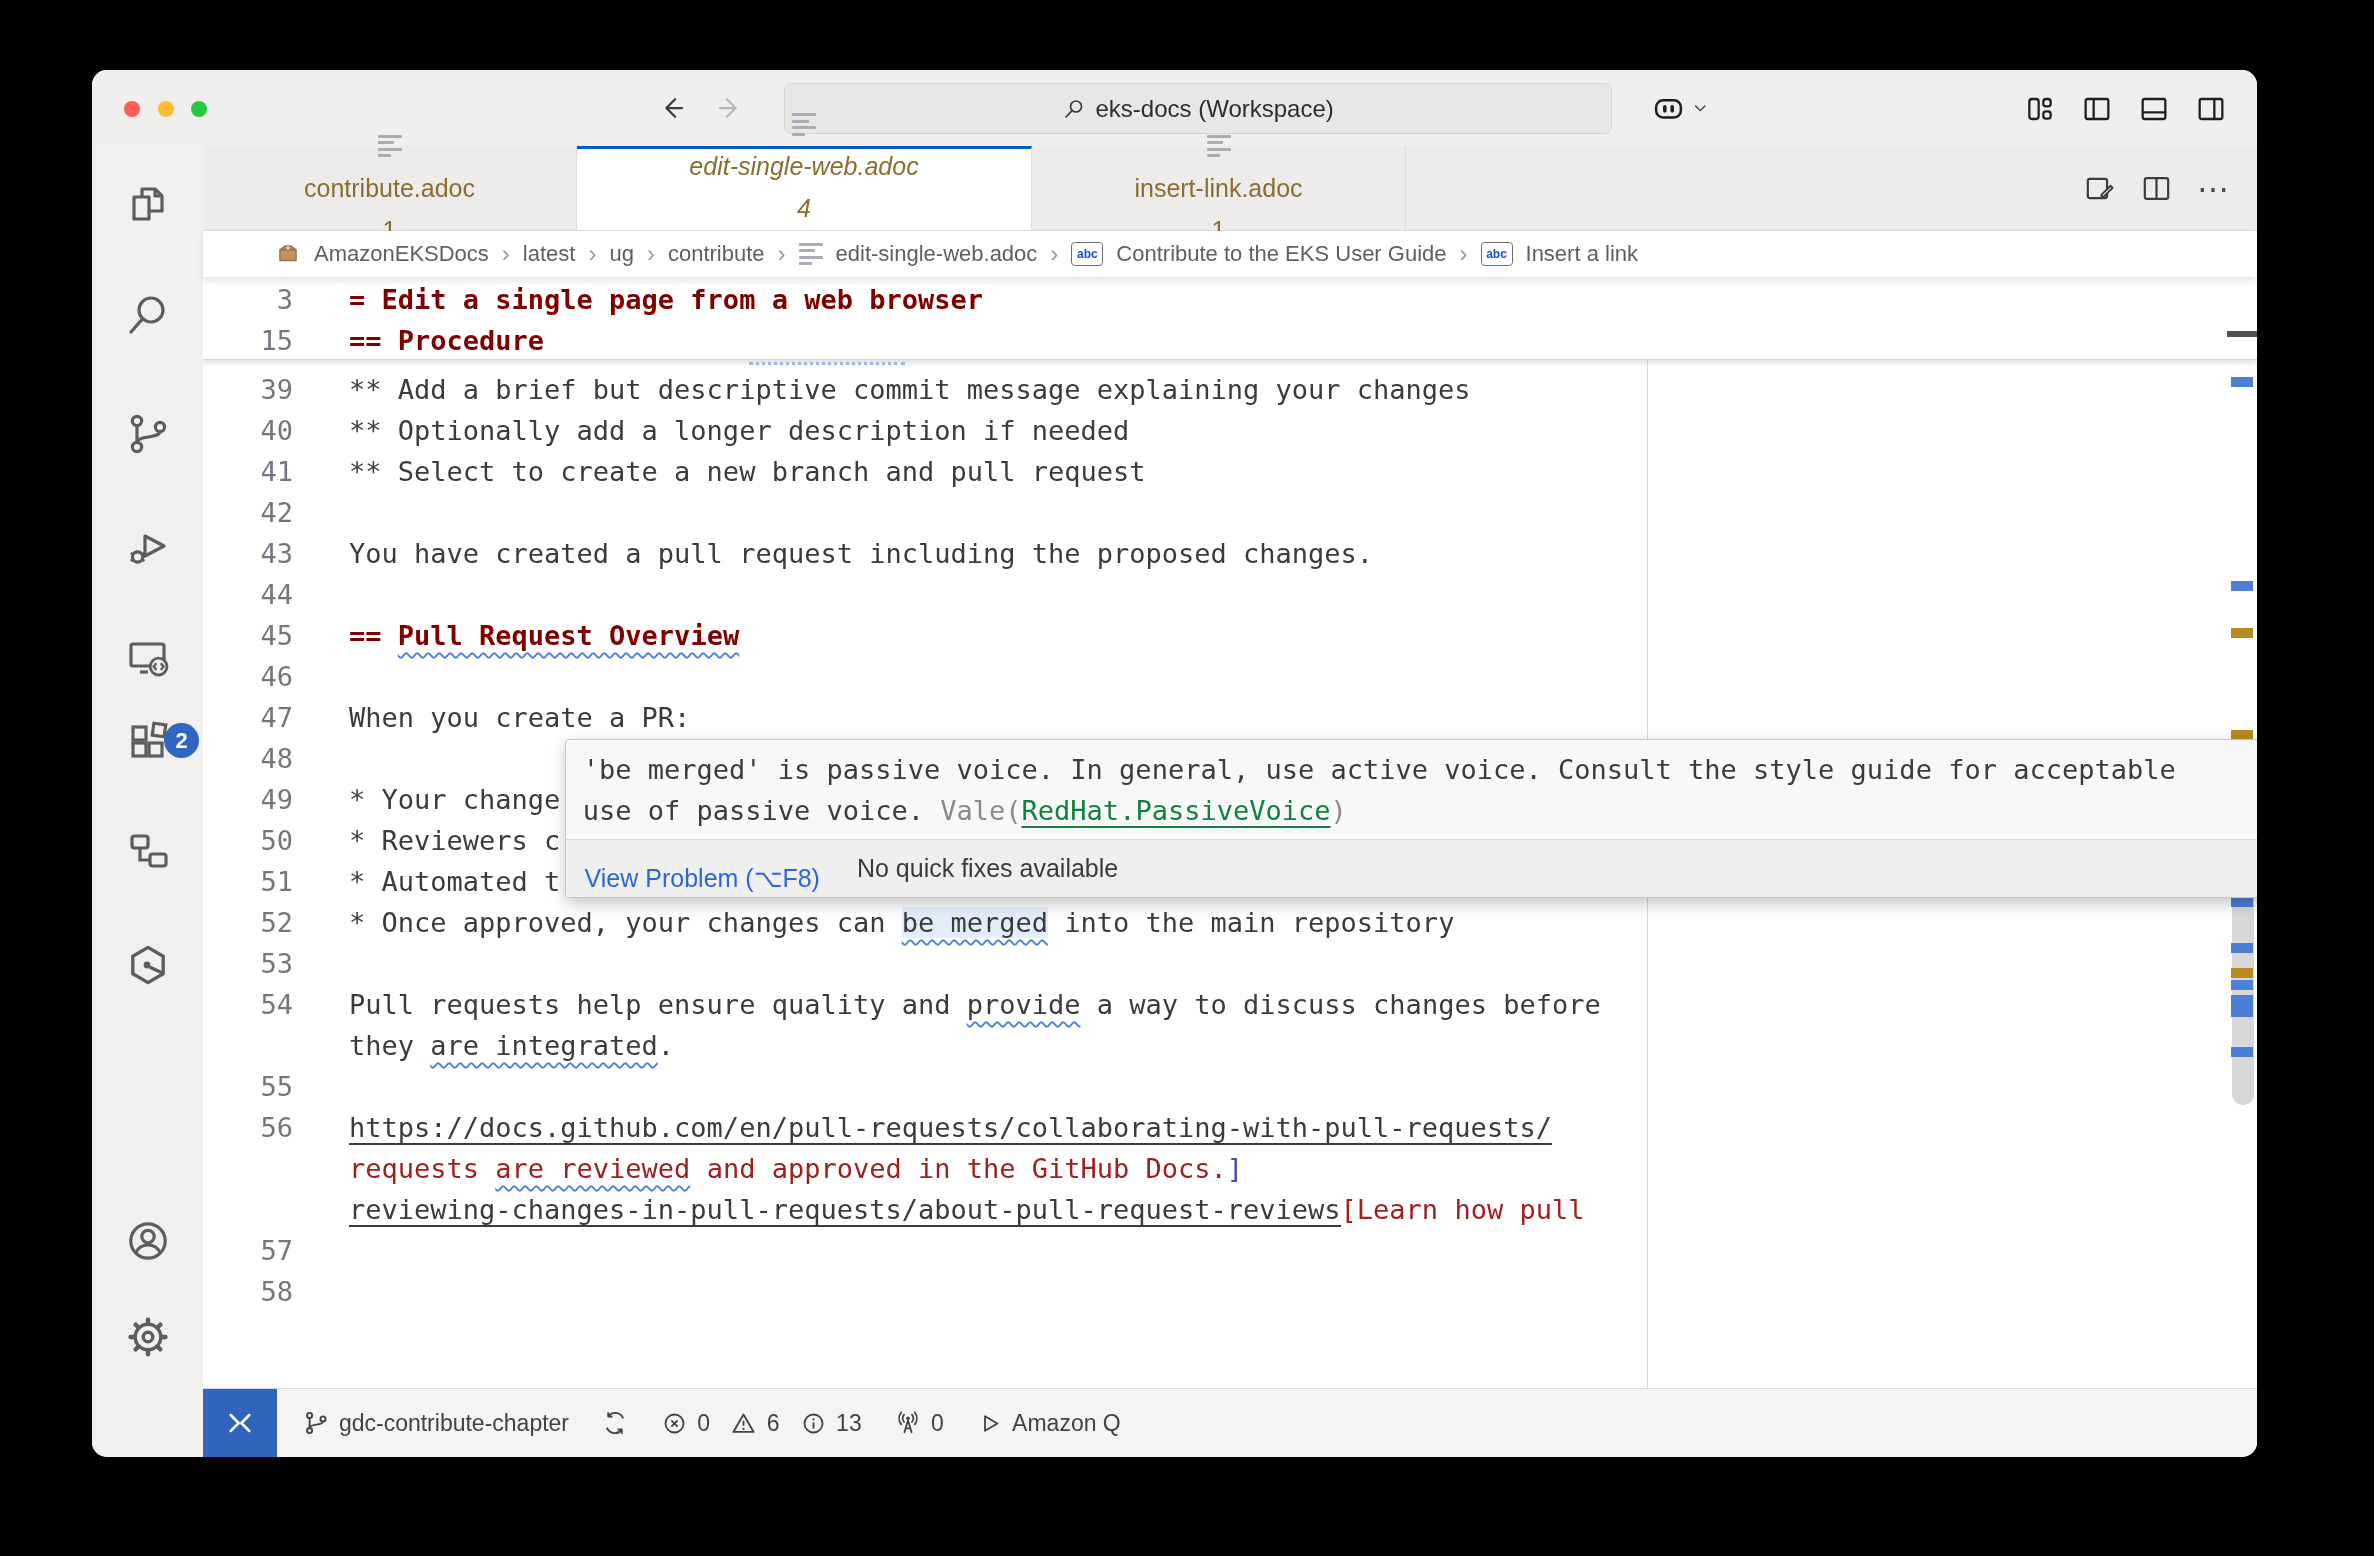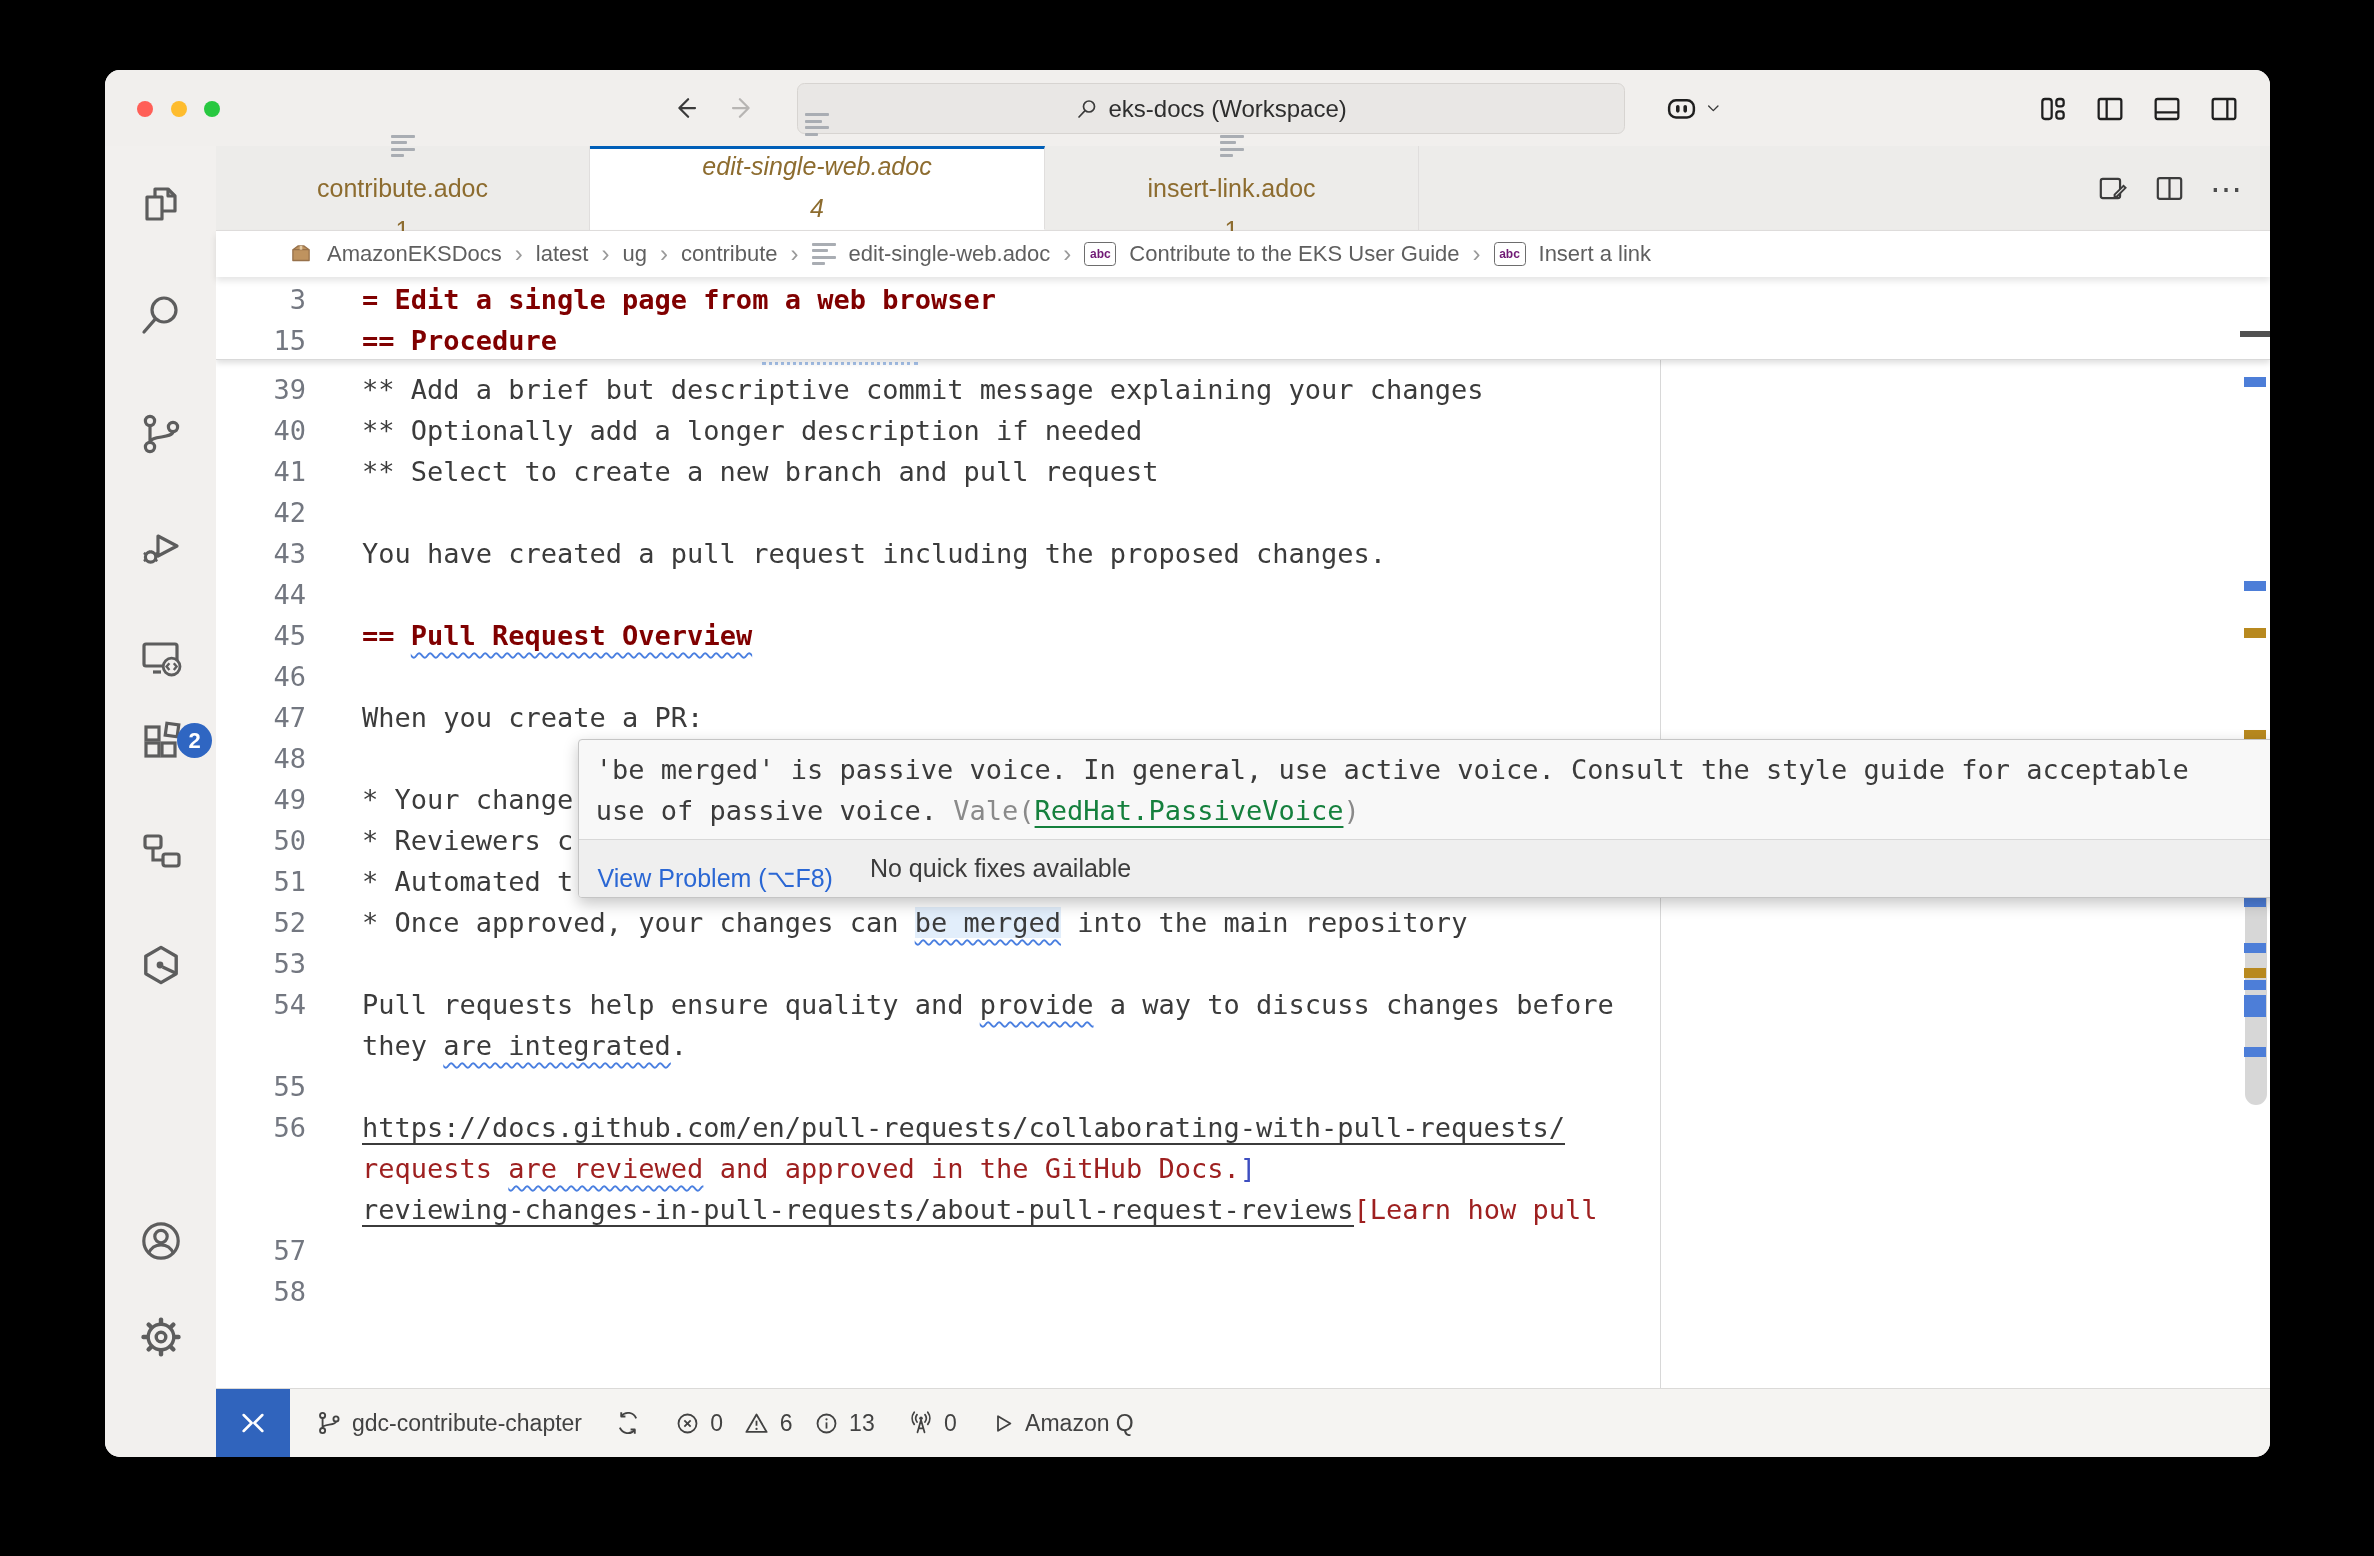--- a/index.html
+++ b/index.html
@@ -1,17 +1,17 @@
 <!DOCTYPE html>
 <html style="font-size:15px"><head>
 <meta charset="utf-8">
 <style>
   * { margin:0; padding:0; box-sizing:border-box; }
   html,body { width:2375px; height:1556px; background:#000; font-family:"Liberation Sans", sans-serif; }
-  .window { position:absolute; left:105px; top:70px; width:2165px; height:1387px; background:#fff; border-radius:15px; overflow:hidden; display:flex; flex-direction:column; }
+  .window { position:absolute; left:92px; top:70px; width:2165px; height:1387px; background:#fff; border-radius:15px; overflow:hidden; display:flex; flex-direction:column; }
 
   
   .titlebar { position:relative; height:76px; background:#f1efed; flex:none; }
   .tl { position:absolute; top:31px; width:16px; height:16px; border-radius:50%; }
   .tl.r { left:32px; background:#ff5f57; }
   .tl.y { left:66px; background:#febc2e; }
   .tl.g { left:99px; background:#28c840; }
   .navarrow { position:absolute; top:23px; width:30px; height:30px; }
   .searchbox { position:absolute; left:692px; top:13px; width:828px; height:51px; background:#e9e7e5; border:0.9px solid #d7d4d1; border-radius:7.4px; display:flex; align-items:center; justify-content:center; gap:9.3px; color:#2e2e2e; font-size:24px; }
   .copilot { position:absolute; left:1560px; top:22px; display:flex; align-items:center; gap:5.6px; }
@@ -33,21 +33,21 @@
   .tab .close { color:#4f4f4f; font-style:normal; font-size:28px; margin-left:3.7px; }
   .filebars { display:inline-block; width:24px; }
   .filebars i { display:block; height:2.8px; background:#a9adb3; margin:3.7px 0; border-radius:0.9px; }
   .filebars i:nth-child(2){ width:70%; } .filebars i:nth-child(4){ width:55%; }
   .editor-actions { position:absolute; right:26px; top:0; height:85px; display:flex; align-items:center; gap:24px; color:#4c4c4c; }
 
   
   .breadcrumb { height:46px; flex:none; background:#fff; display:flex; align-items:center; padding-left:72px; gap:13px; font-size:22px; color:#5f5f5f; position:relative; z-index:6; box-shadow:0 3.7px 6.5px rgba(0,0,0,0.10); }
   .crumb { display:flex; align-items:center; gap:13px; }
   .crumb-sep { color:#9a9a9a; font-size:24px; }
-  .abcbox { display:inline-flex; align-items:center; justify-content:center; width:32px; height:24px; border:1.9px solid #6d6d6d; border-radius:3.7px; font-size:12px; color:#701a75; font-weight:bold; }
+  .abcbox { display:inline-flex; align-items:center; justify-content:center; width:32px; height:24px; border:1.9px solid #6d6d6d; border-radius:3.7px; font-size:12px; color:#1d4ed8; font-weight:bold; }
 
   
   .editor { flex:1; position:relative; background:#fff; overflow:hidden; font-family:"DejaVu Sans Mono", monospace; }
   .ruler { position:absolute; left:1444px; top:83px; bottom:0; width:0.9px; background:#d8d8d8; z-index:1; }
   .sticky { position:absolute; left:0; right:0; top:0; height:83px; background:#fff; z-index:5; border-bottom:0.9px solid #d9d9d9; box-shadow:0 3.7px 5.6px rgba(0,0,0,0.12); padding-top:1.9px; }
   .lines { position:absolute; left:0; top:92px; right:37px; z-index:2; }
   .cl { height:41px; display:flex; align-items:center; white-space:pre; font-size:27px; color:#3b3b3b; }
   .ln { width:90px; flex:none; text-align:right; color:#737780; font-size:27px; }
   .ct { margin-left:56px; line-height:41px; }
   .sg-heading { color:#800000; font-weight:bold; }

